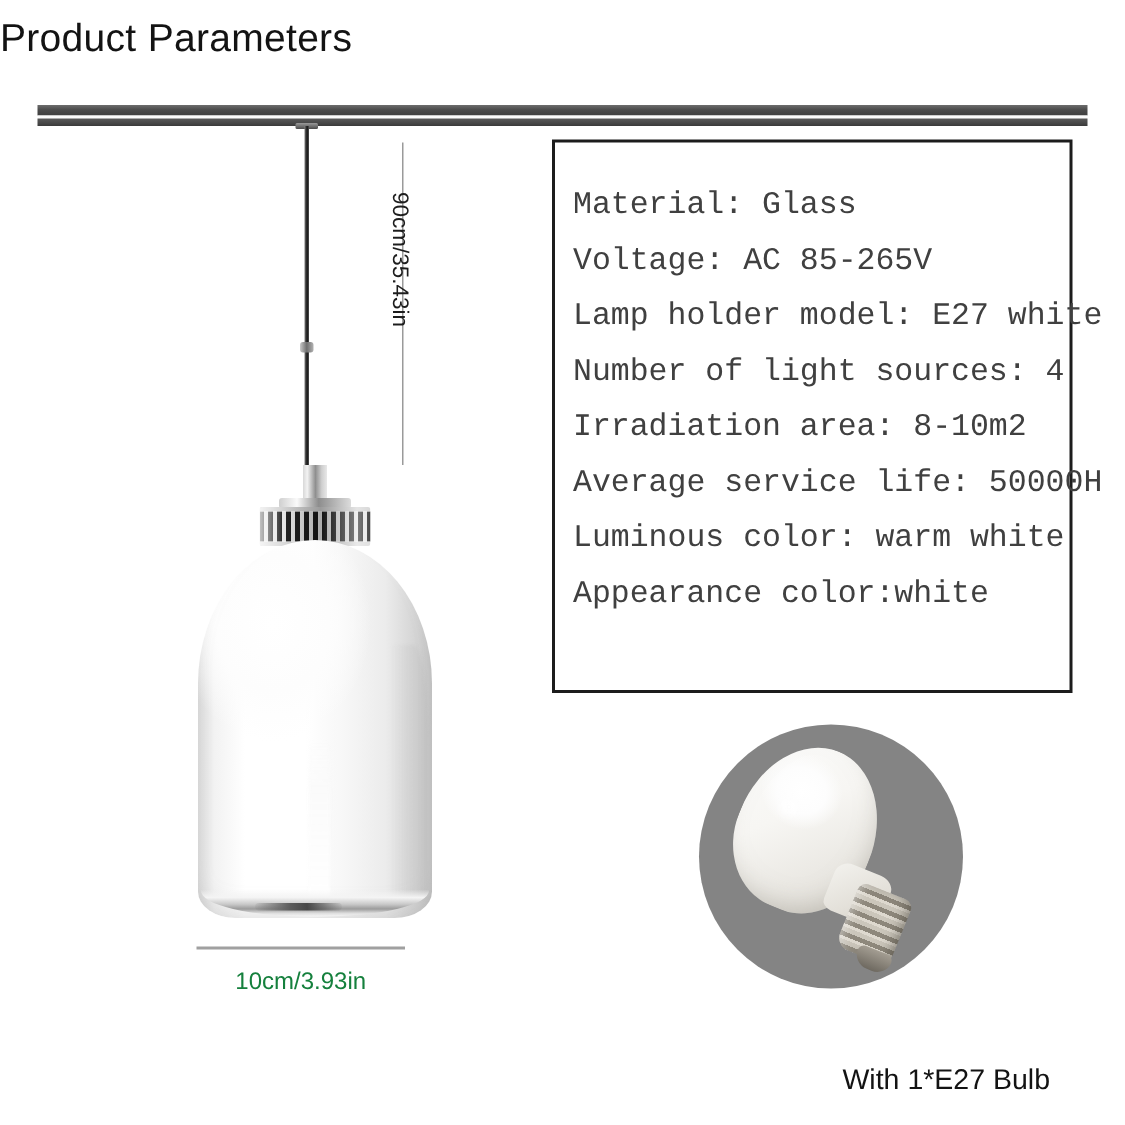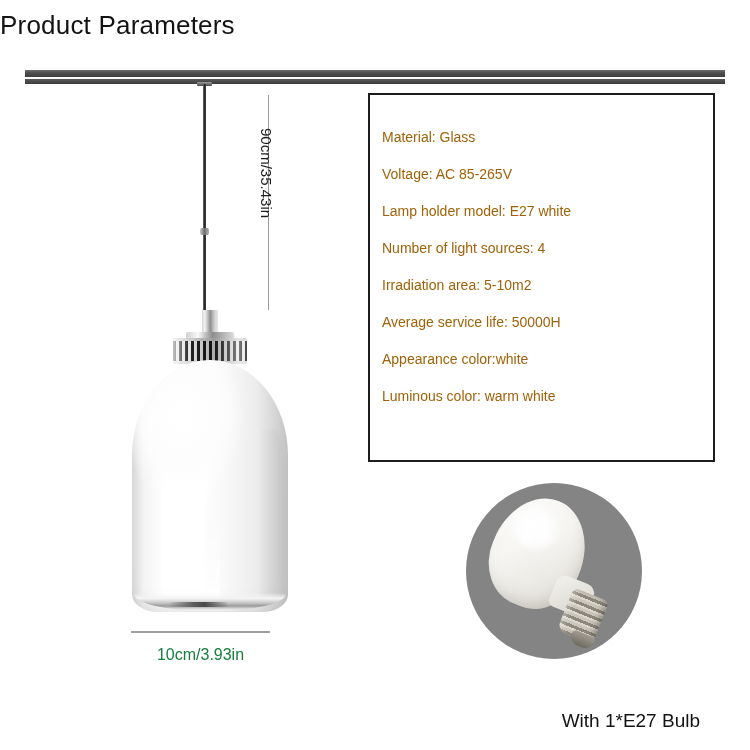--- a/index.html
+++ b/index.html
@@ -263,24 +263,25 @@
     box-sizing: border-box;
     background: #ffffff;
   }
   #params-list {
     position: absolute;
     left: 12px;
     top: 24px;
     right: 6px;
   }
   .param-line {
-    font-size: 14px;
+    font-size: 21px;
     line-height: 37px;
-    color: #a16207;
+    color: #404040;
     white-space: nowrap;
+    font-family: Liberation Mono, monospace;
   }
 
   
   #bulb-circle {
     position: absolute;
     left: 466px;
     top: 483px;
     width: 176px;
     height: 176px;
     border-radius: 50%;
@@ -401,24 +402,24 @@
 
 <div id="width-dim-line"></div>
 <div id="width-dim-label">10cm/3.93in</div>
 
 <div id="params-box">
   <div id="params-list">
     <div class="param-line">Material: Glass</div>
     <div class="param-line">Voltage: AC 85-265V</div>
     <div class="param-line">Lamp holder model: E27 white</div>
     <div class="param-line">Number of light sources: 4</div>
-    <div class="param-line">Irradiation area: 5-10m2</div>
+    <div class="param-line">Irradiation area: 8-10m2</div>
     <div class="param-line">Average service life: 50000H</div>
+    <div class="param-line">Luminous color: warm white</div>
     <div class="param-line">Appearance color:white</div>
-    <div class="param-line">Luminous color: warm white</div>
   </div>
 </div>
 
 <div id="bulb-circle">
   <div id="bulb-graphic">
     <div id="bulb-globe"></div>
     <div id="bulb-globe-spot"></div>
     <div id="bulb-neck"></div>
     <div id="bulb-base"></div>
     <div id="bulb-base-tip"></div>

